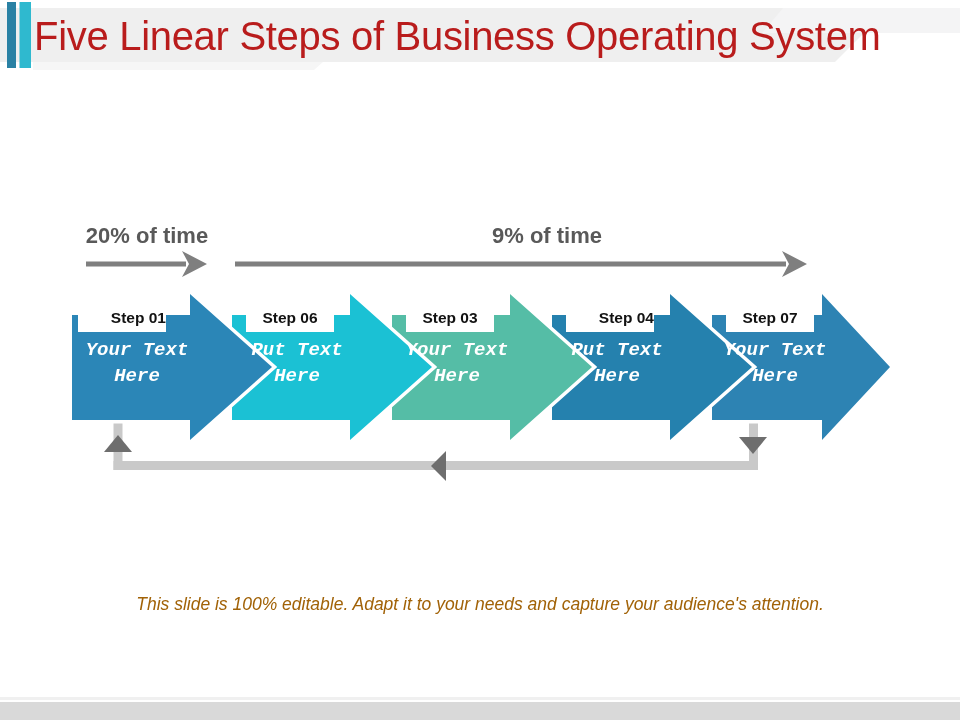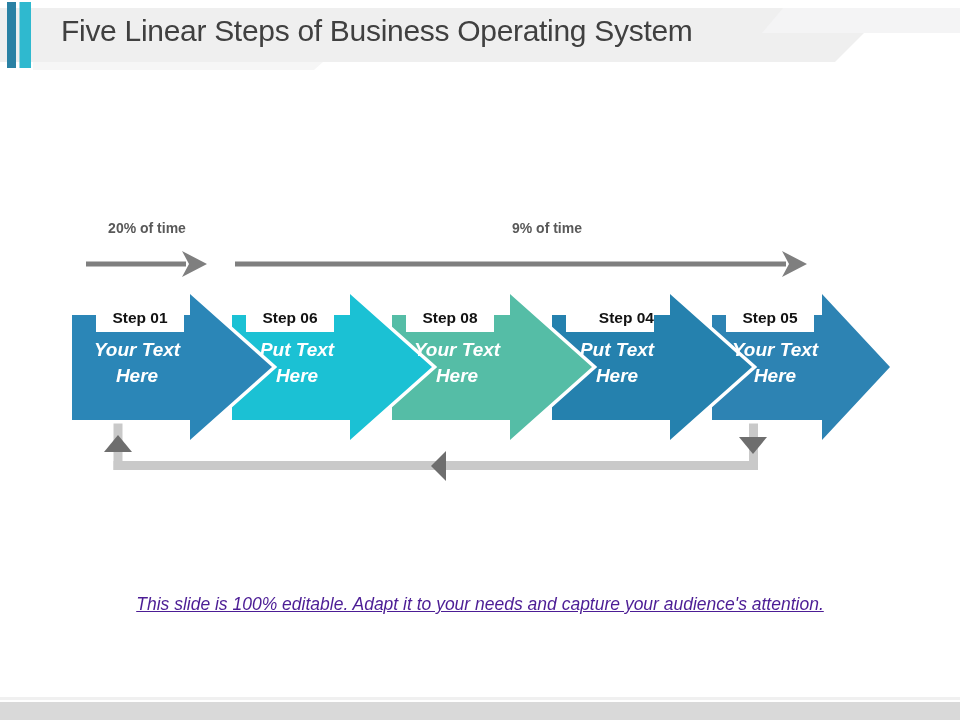--- a/index.html
+++ b/index.html
@@ -4,43 +4,43 @@
 <style>
   html,body{margin:0;padding:0;}
   body{
     width:960px;height:720px;position:relative;background:#ffffff;
     font-family:"Liberation Sans", sans-serif;overflow:hidden;
   }
   #scene{position:absolute;left:0;top:0;}
   .abs{position:absolute;}
   .slide-title{
     left:34px;top:14px;width:860px;
-    font-size:30px;font-weight:400;color:#404040;letter-spacing:-0.3px;margin-left:27px;
+    font-size:40px;font-weight:400;color:#b91c1c;letter-spacing:-0.3px;
   }
   .time-label{
-    top:216px;height:24px;line-height:24px;text-align:center;
-    font-size:14px;font-weight:700;color:#595959;
+    top:224px;height:24px;line-height:24px;text-align:center;
+    font-size:22px;font-weight:700;color:#595959;
   }
   .time-label.left{left:60px;width:174px;}
   .time-label.right{left:420px;width:254px;}
   .step-box{
     top:304px;width:88px;height:28px;background:#ffffff;
     text-align:center;line-height:28px;
     font-size:15.5px;font-weight:700;color:#121212;
   }
   .step-text{
     top:337px;width:140px;text-align:center;
-    font-family:Liberation Sans, sans-serif;font-style:italic;font-weight:700;
+    font-family:Liberation Mono, monospace;font-style:italic;font-weight:700;
     font-size:19px;line-height:26px;color:#ffffff;
   }
   .footer-note{
     left:0;top:594px;width:960px;text-align:center;
-    font-size:17.5px;font-style:italic;color:#4c1d95;text-decoration:underline;
+    font-size:17.5px;font-style:italic;color:#a16207;
   }
-  .s1{left:96px;}  .t1{left:67px;}
+  .s1{left:78px;text-align:right;}  .t1{left:67px;}
   .s2{left:246px;} .t2{left:227px;}
   .s3{left:406px;} .t3{left:387px;}
   .s4{left:566px;text-align:right;} .t4{left:547px;}
   .s5{left:726px;} .t5{left:705px;}
 </style>
 </head>
 <body>
 
 <svg id="scene" width="960" height="720" viewBox="0 0 960 720">
 
@@ -74,23 +74,23 @@
   </g>
 </svg>
 
 <div class="abs slide-title">Five Linear Steps of Business Operating System</div>
 
 <div class="abs time-label left">20% of time</div>
 <div class="abs time-label right">9% of time</div>
 
 <div class="abs step-box s1">Step 01</div>
 <div class="abs step-box s2">Step 06</div>
-<div class="abs step-box s3">Step 08</div>
+<div class="abs step-box s3">Step 03</div>
 <div class="abs step-box s4">Step 04</div>
-<div class="abs step-box s5">Step 05</div>
+<div class="abs step-box s5">Step 07</div>
 
 <div class="abs step-text t1">
   <div>Your Text</div>
   <div>Here</div>
 </div>
 <div class="abs step-text t2">
   <div>Put Text</div>
   <div>Here</div>
 </div>
 <div class="abs step-text t3">

